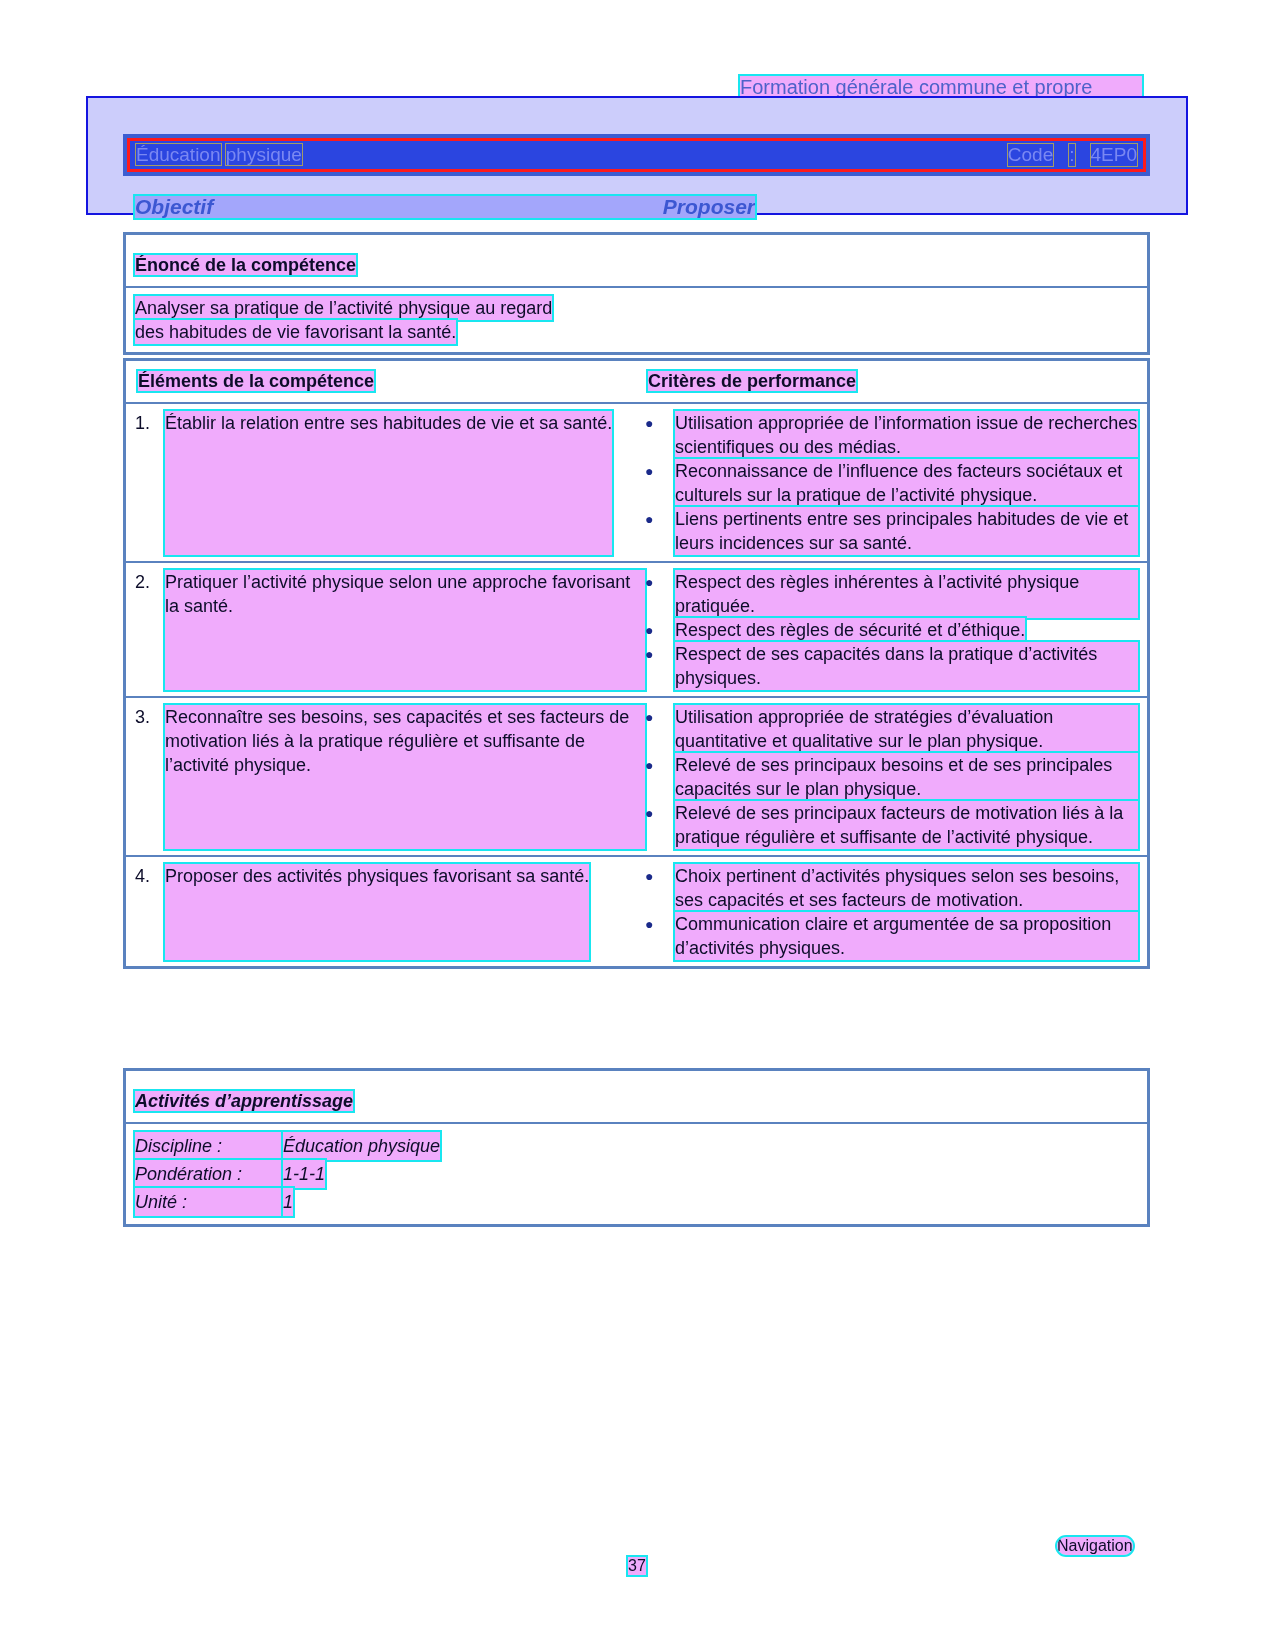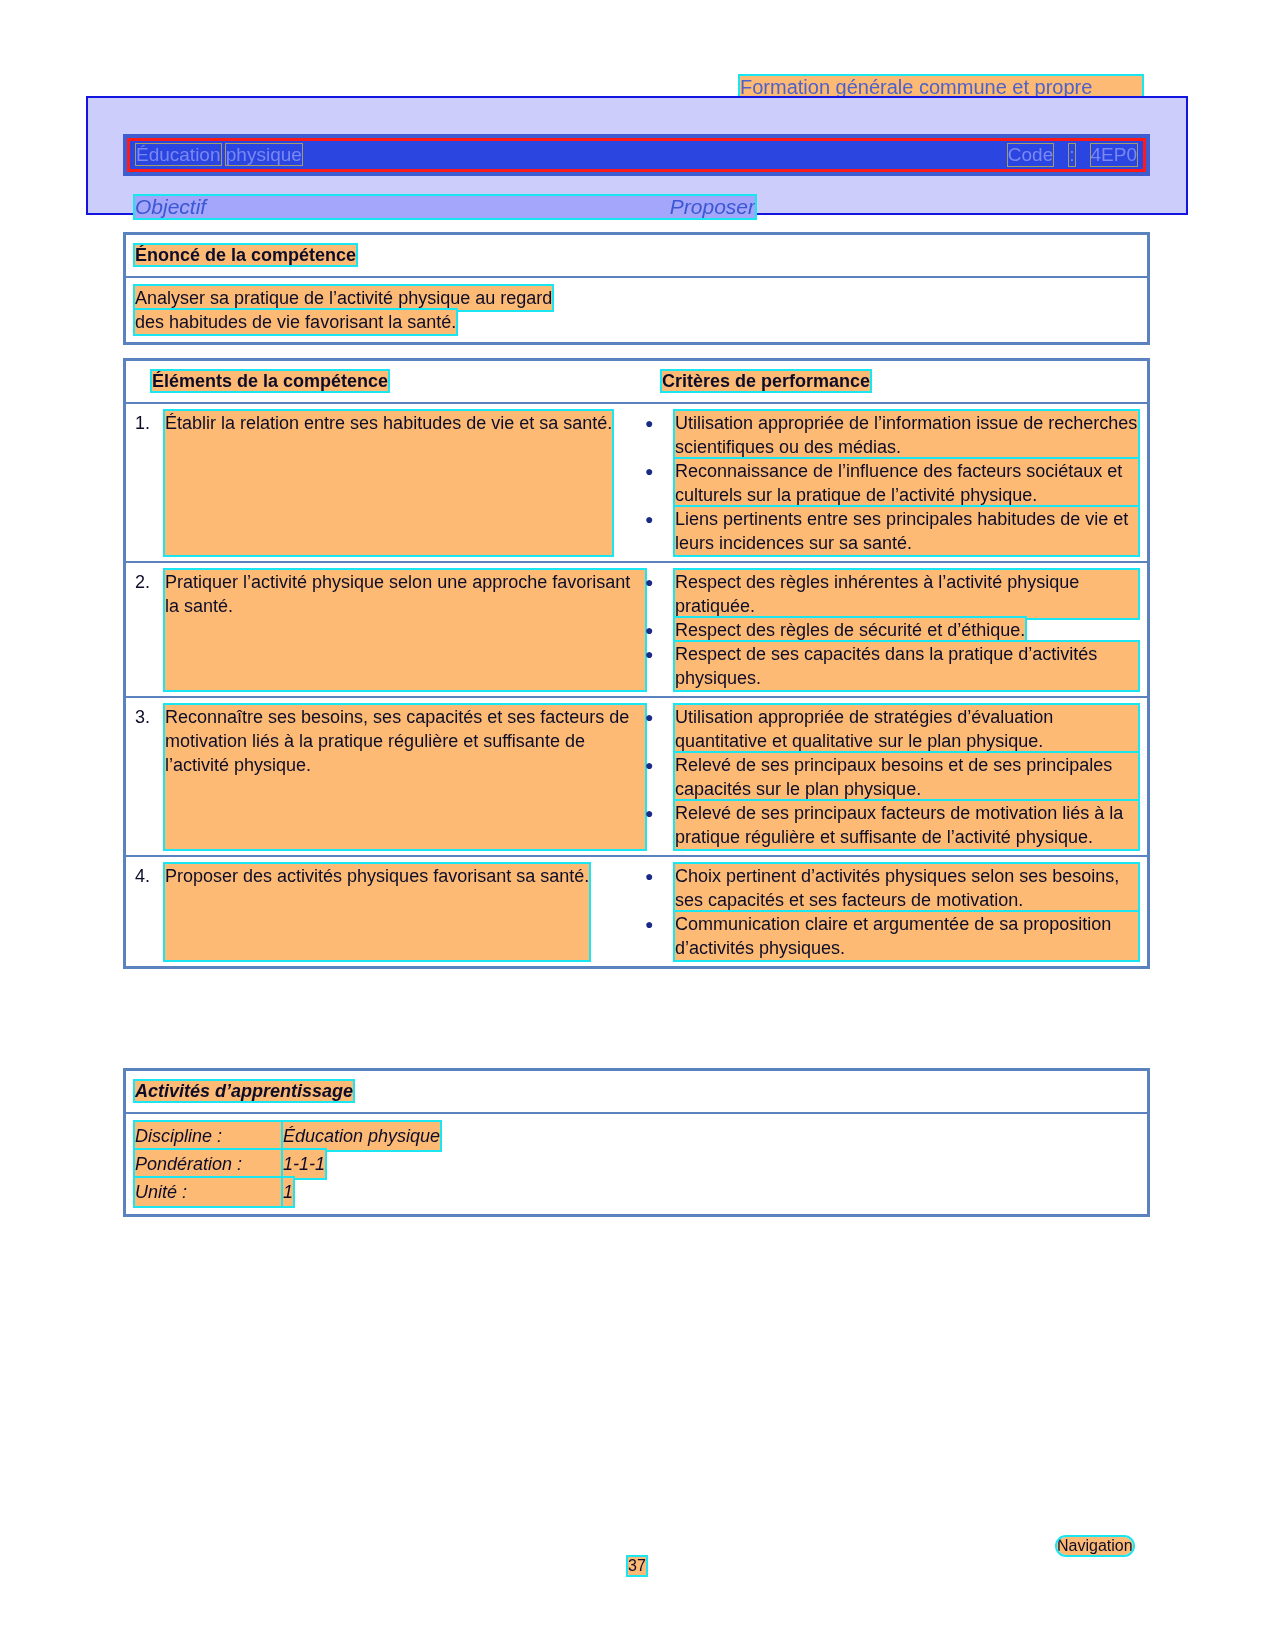--- a/index.html
+++ b/index.html
@@ -1,20 +1,20 @@
 <!DOCTYPE html>
 <html><head>
 <meta charset="utf-8">
 <style>
   html, body { margin: 0; padding: 0; }
   body {
     width: 1275px; height: 1651px; position: relative; background: #ffffff;
     font-family: "Liberation Sans", sans-serif; color: #0d0d2a;
   }
-  .hl { background: #fdba74; outline: 2px solid #19e6f0; }
+  .hl { background: #f0abfc; outline: 2px solid #19e6f0; }
   .top-title {
     position: absolute; left: 740px; top: 76px; width: 402px; height: 22px;
     font-size: 20px; color: #4d62c9; white-space: nowrap; line-height: 22px;
   }
   .band {
     position: absolute; left: 86px; top: 96px; width: 1102px; height: 119px;
     background: #cccdfb; border: 2px solid #1414e0; box-sizing: border-box;
   }
   .course-bar {
     position: absolute; left: 123px; top: 134px; width: 1027px; height: 42px;
@@ -23,33 +23,33 @@
   .course-bar-inner {
     width: 100%; height: 100%; box-sizing: border-box; border: 3px solid #ff1a1a;
     background: #2b45e0; display: flex; align-items: center; justify-content: space-between;
     padding: 0 6px; color: #7a88f2; font-size: 19px;
   }
   .course-bar-inner .right { display: flex; gap: 16px; }
   .course-bar-inner .box { outline: 1px solid #a39c66; }
   .obj-row {
     position: absolute; left: 135px; top: 196px; width: 620px; height: 22px;
     background: #a3a6fb; outline: 2px solid #19e6f0; display: flex;
-    justify-content: space-between; font-style: italic; font-weight: normal;
+    justify-content: space-between; font-style: italic; font-weight: bold;
     font-size: 21px; color: #3c57d2; line-height: 22px;
   }
   .card {
     position: absolute; left: 123px; width: 1027px; border: 3px solid #5a82bf;
     box-sizing: border-box; background: #fff;
   }
   .card .head {
-    border-bottom: 2px solid #5a82bf; padding: 10px 9px; font-weight: bold; font-size: 18px;
+    border-bottom: 2px solid #5a82bf; padding: 10px 9px; font-weight: bold; font-size: 18px; margin-top: 10px;
   }
   .card .body { padding: 8px 9px; font-size: 18px; line-height: 24px; }
   .line { display: inline-block; }
-  .grid-head { display: flex; border-bottom: 2px solid #5a82bf; padding: 10px 26px; font-weight: bold; font-size: 18px; }
+  .grid-head { display: flex; border-bottom: 2px solid #5a82bf; padding: 10px 12px; font-weight: bold; font-size: 18px; }
   .grid-head .c1 { width: 510px; } 
   .row { display: flex; border-bottom: 2px solid #5a82bf; padding: 7px 9px 6px 9px; font-size: 18px; line-height: 24px; }
   .row:last-child { border-bottom: none; }
   .row .c1 { width: 510px; display: flex; }
   .row .c1 .num { width: 30px; flex: none; }
   .row .c2 { flex: 1; }
   .crit { display: flex; }
   .crit .bullet { width: 30px; flex: none; color: #1a2a8a; font-size: 14px; }
   .meta { display: flex; font-size: 18px; line-height: 28px; }
   .meta .k { width: 148px; }

